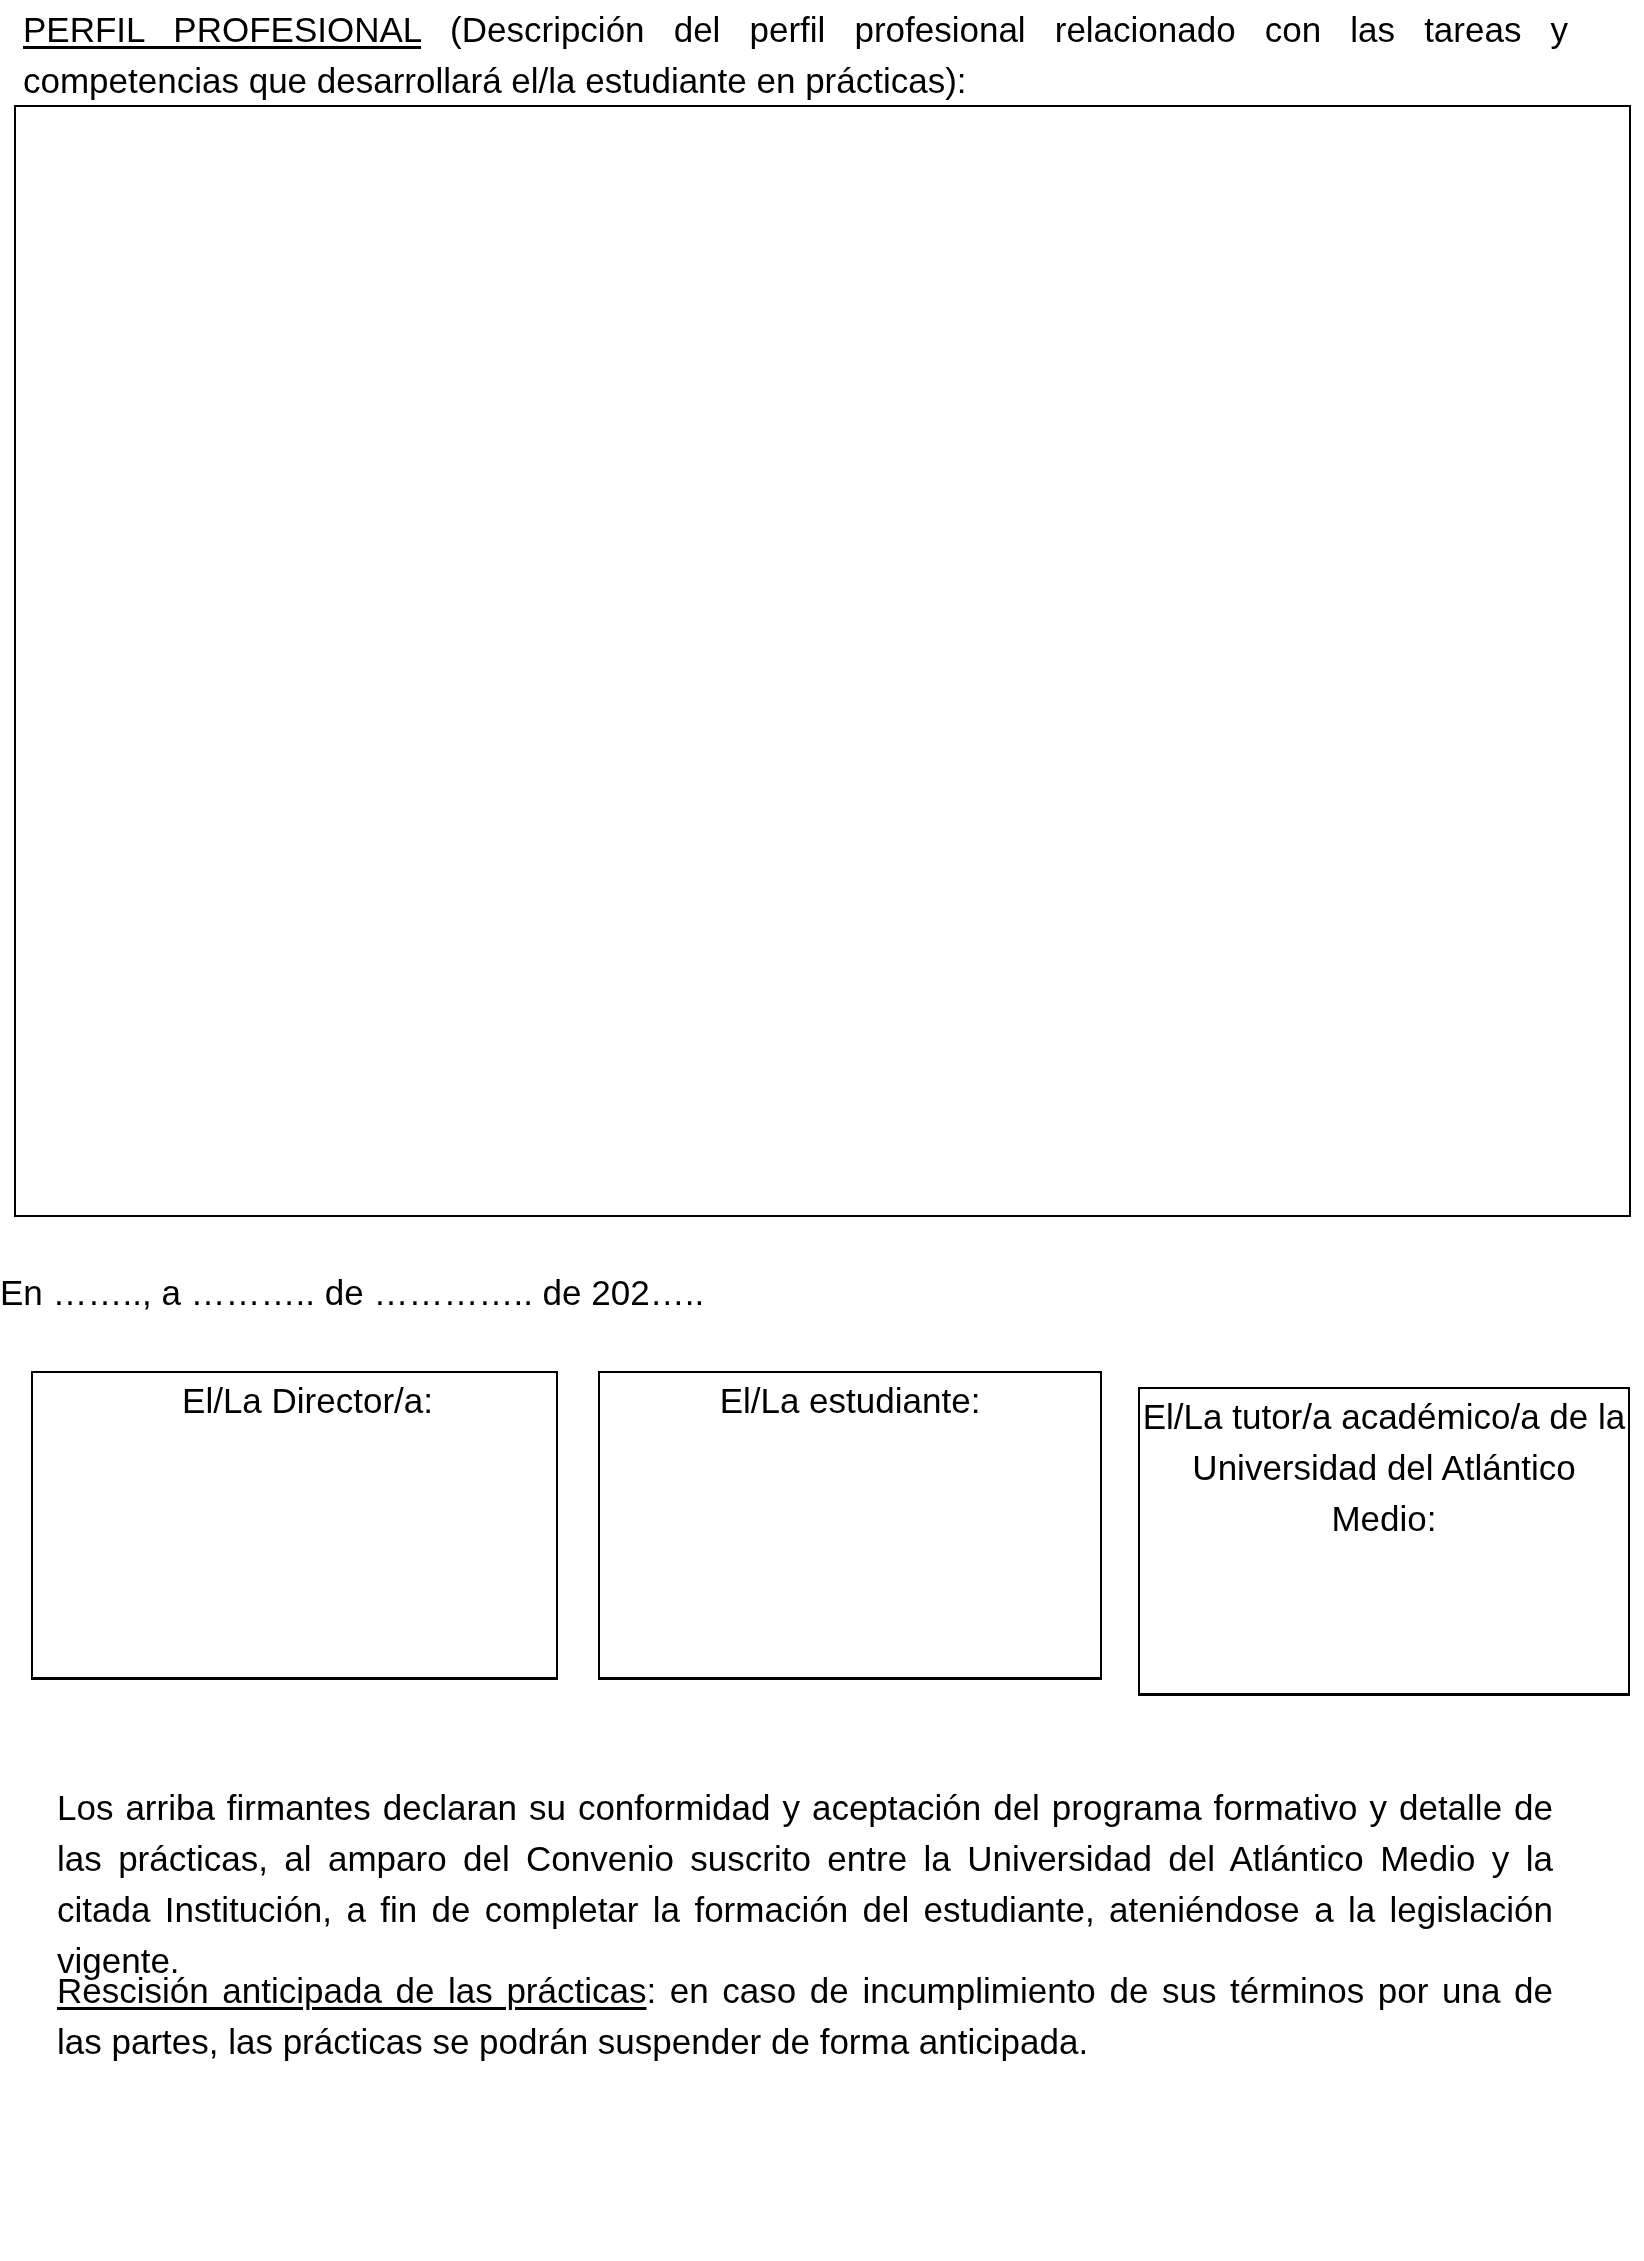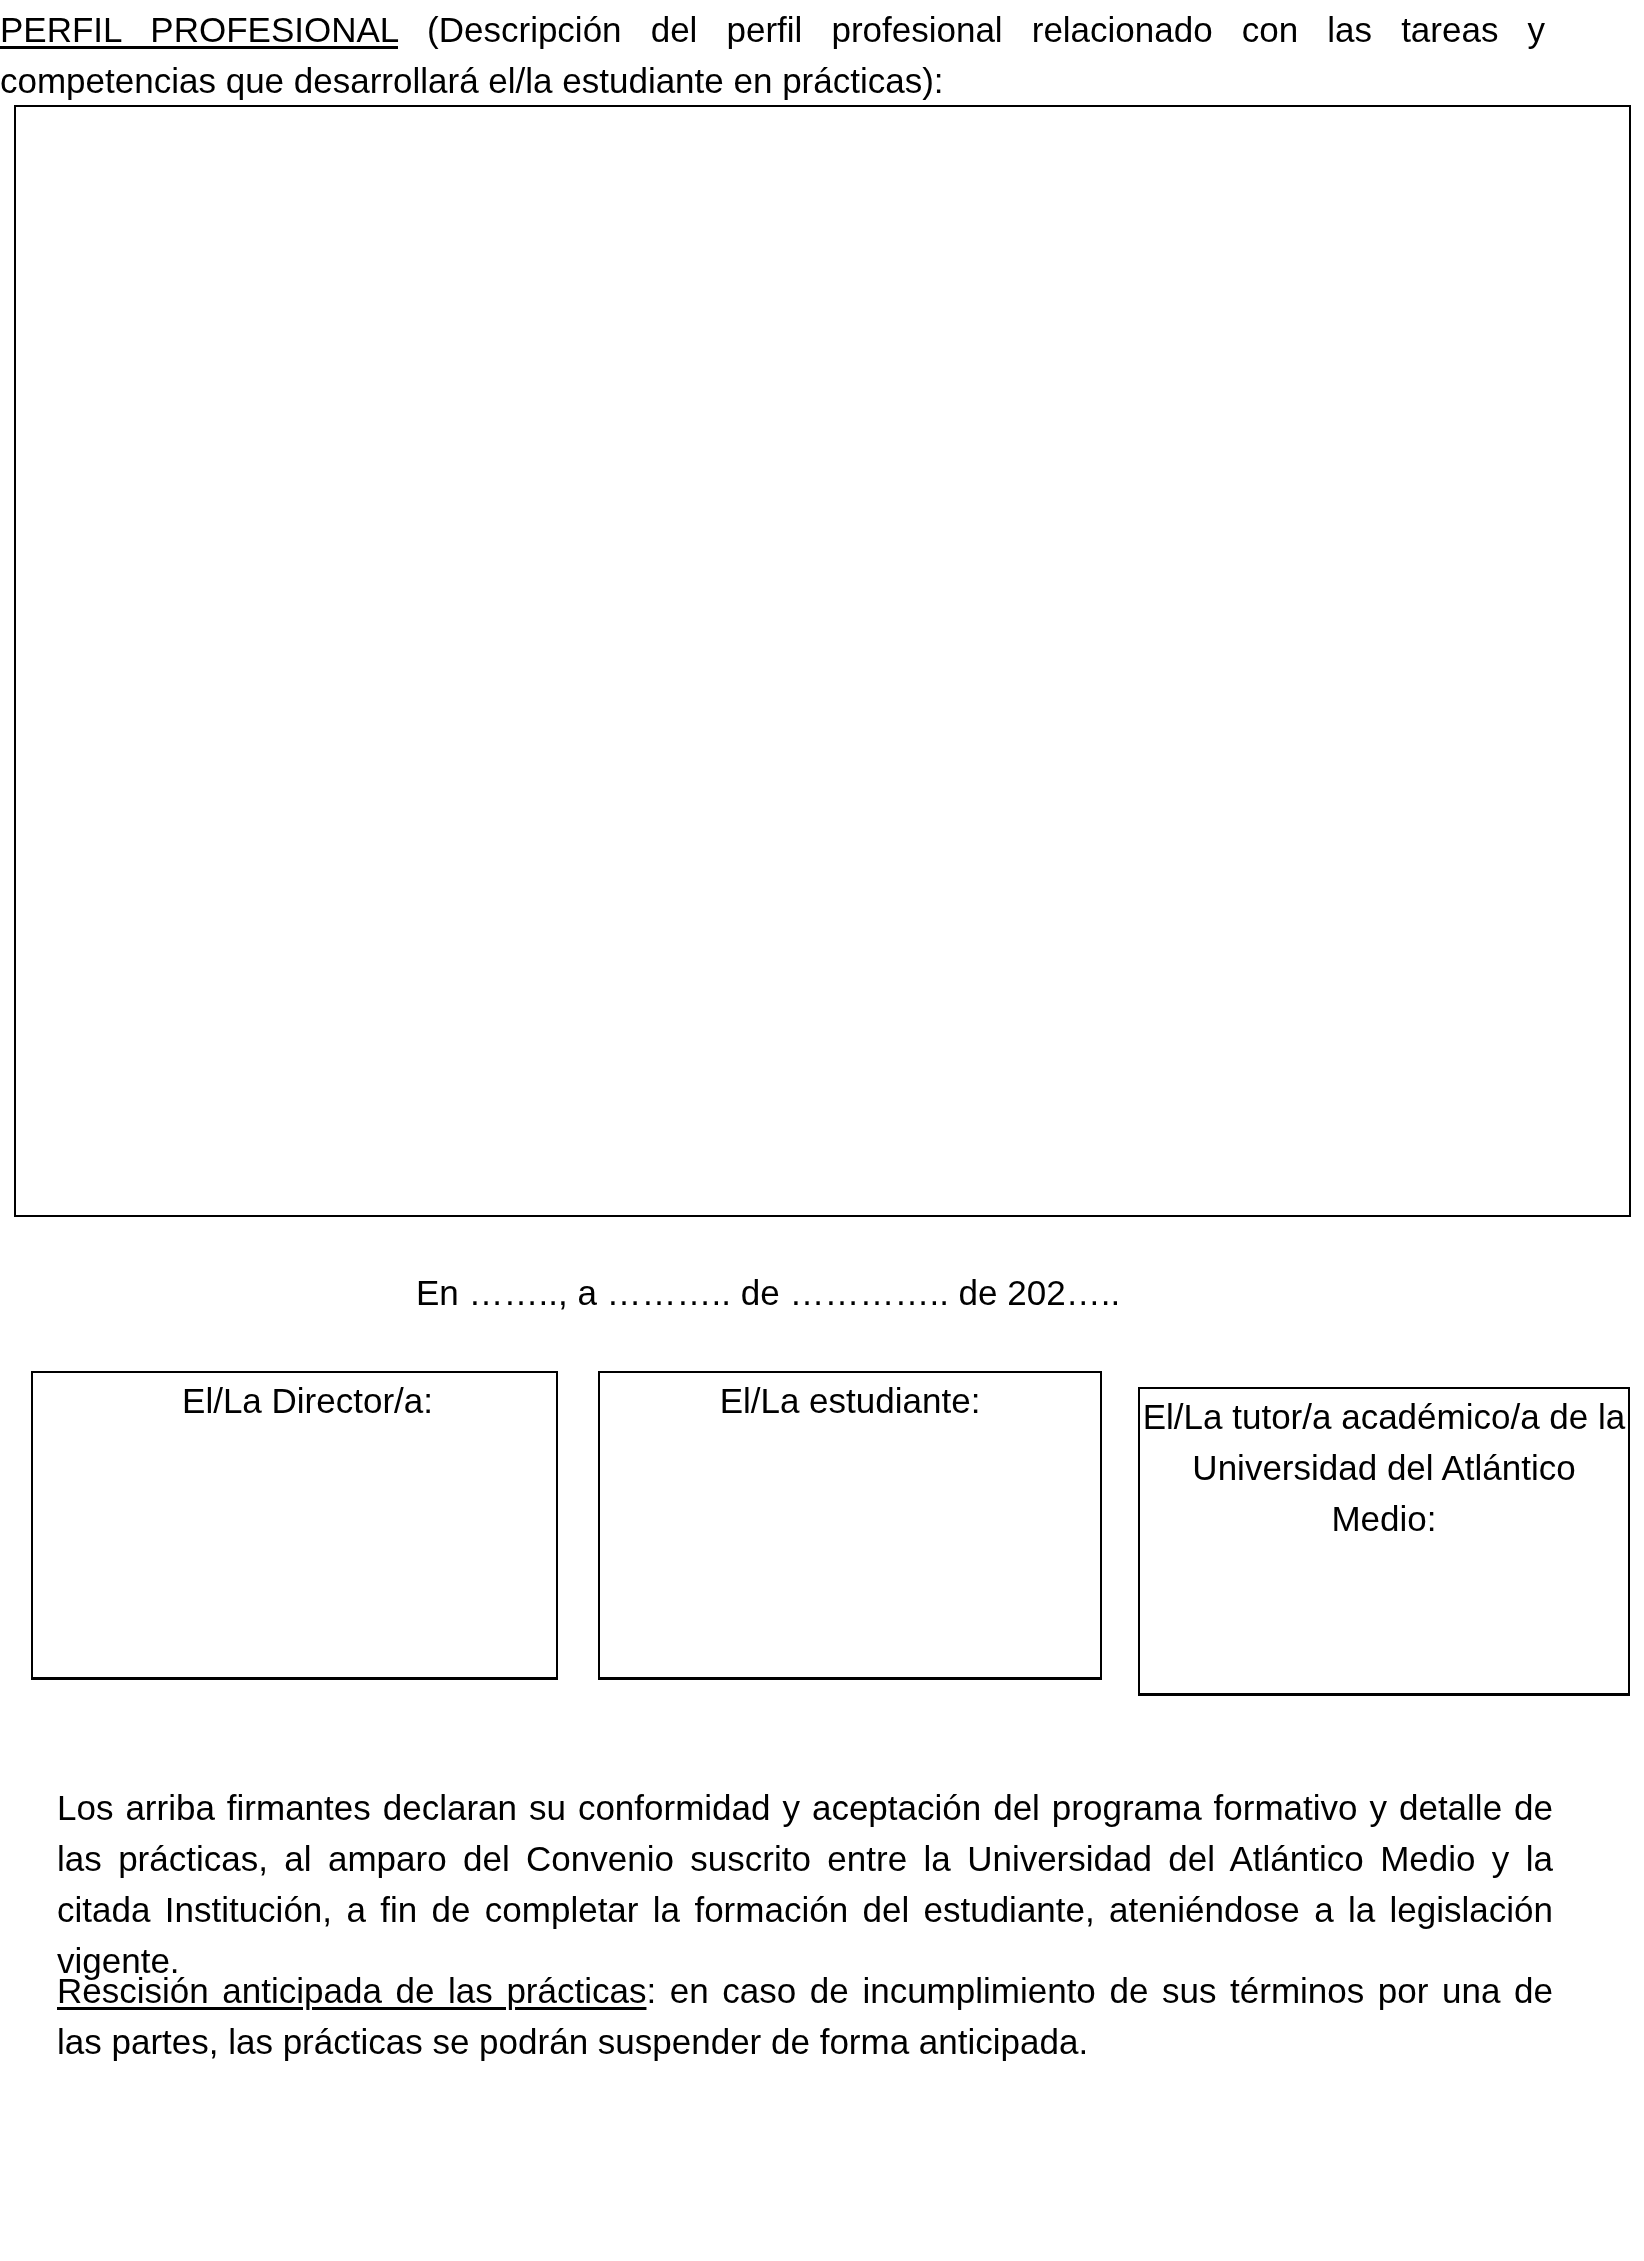--- a/index.html
+++ b/index.html
@@ -11,21 +11,21 @@
       width: 1645px;
       height: 2261px;
       position: relative;
       overflow: hidden;
       font-family: "Liberation Sans", sans-serif;
       color: #000000;
       font-size: 35px;
     }
     .abs { position: absolute; }
     .header-text {
-      left: 0;
+      left: 23px;
       top: 4.2px;
       width: 1545px;
       line-height: 51px;
       text-align: justify;
       text-align-last: left;
     }
     .u { text-decoration: underline; text-underline-offset: 4.2px; text-decoration-thickness: 2.5px; }
     .profile-box {
       left: 14.4px;
       top: 105px;
@@ -33,21 +33,20 @@
       height: 1112px;
       border: 2.5px solid #000000;
       box-sizing: border-box;
       background: #ffffff;
     }
     .date-line {
       left: 0;
       top: 1267px;
       width: 1645px;
       text-align: left;
-      padding-left: 416px;
       box-sizing: border-box;
       line-height: 51px;
       white-space: nowrap;
     }
     .sig-box {
       top: 1371px;
       height: 309px;
       border: 2.1px solid #000000;
       border-bottom-width: 3px;
       box-sizing: border-box;

